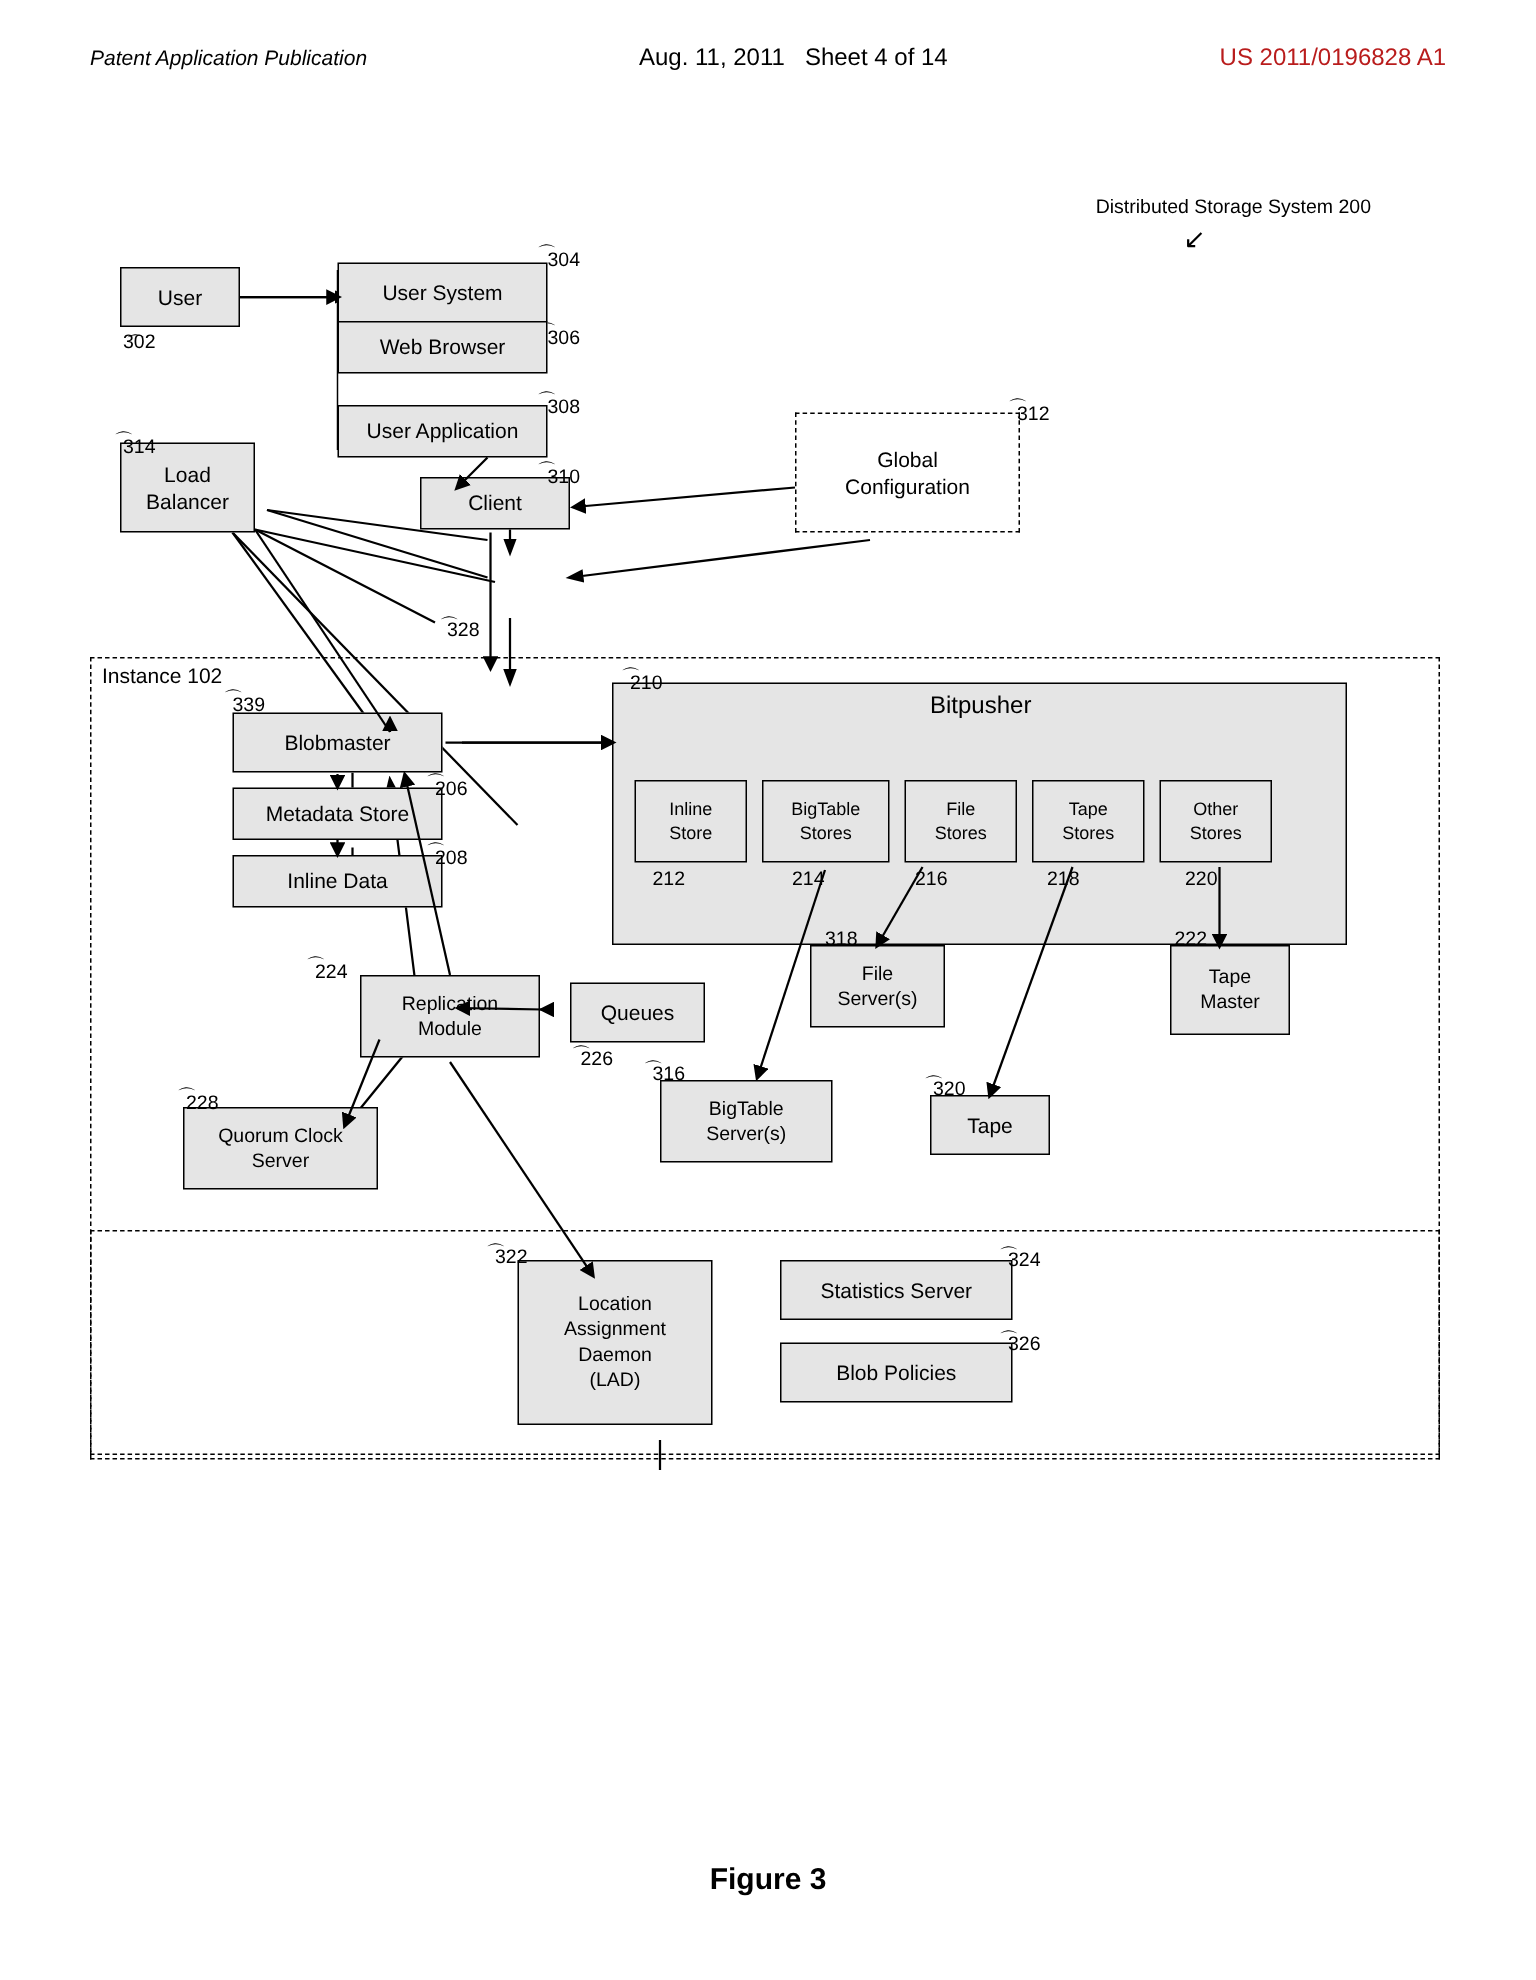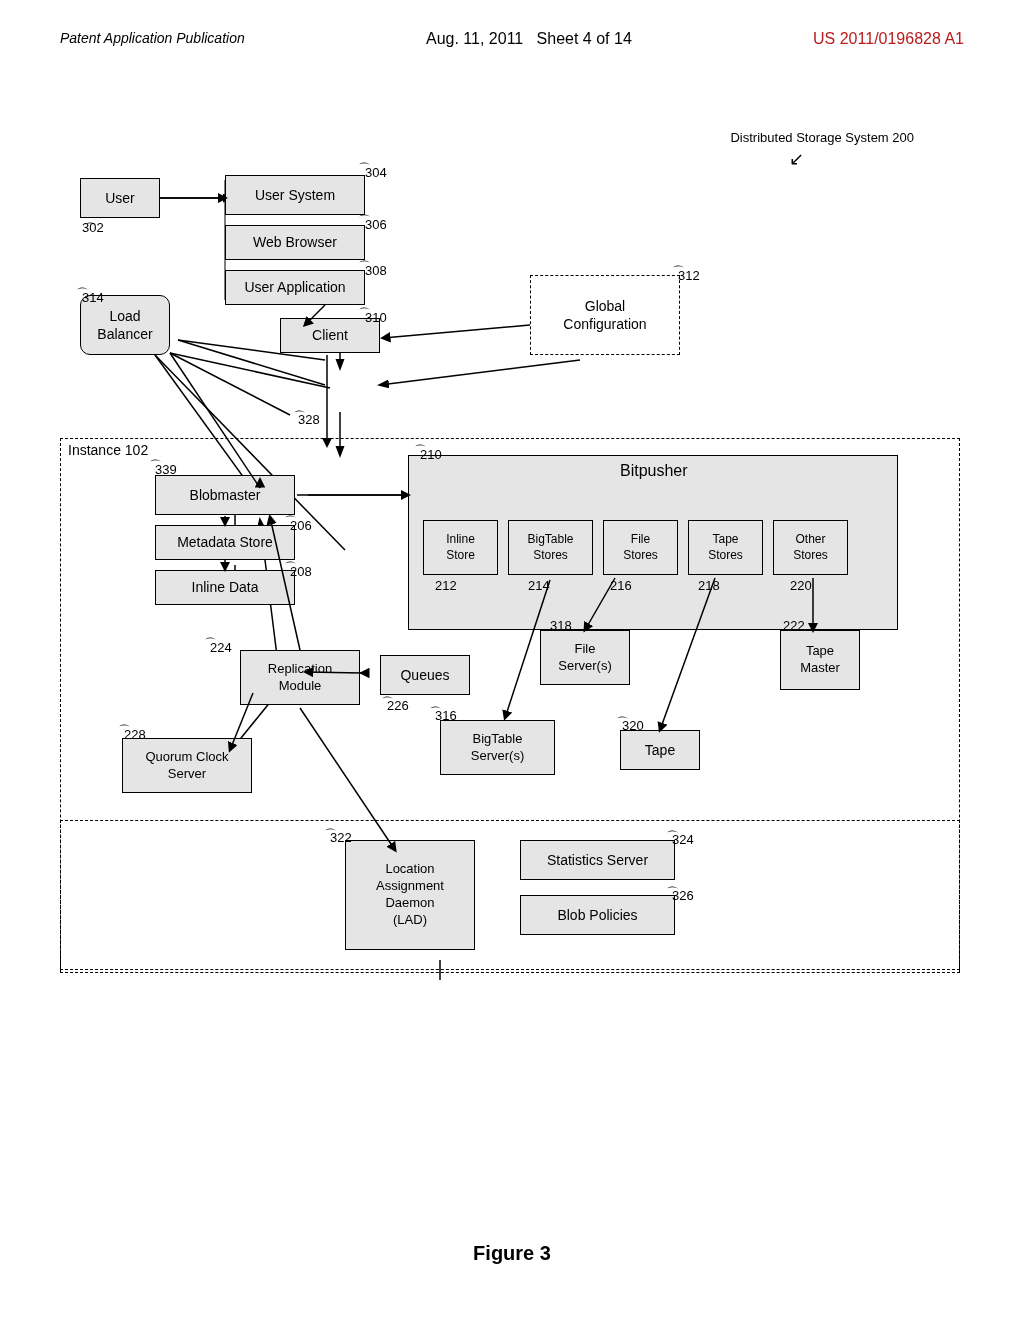--- a/index.html
+++ b/index.html
@@ -165,21 +165,21 @@
     </div>
     <div class="label" style="left: 22px; top: 100px;">302</div>
     <div style="position:absolute; left:24px; top:100px; font-size:13px;">⌒</div>
 
     <div class="box" style="left: 165px; top: 55px; width: 140px; height: 40px;">
       <span>User System</span>
     </div>
     <div class="label" style="left: 305px; top: 45px;">304</div>
     <div style="position:absolute; left:298px; top:40px; font-size:13px;">⌒</div>
 
-    <div class="box" style="left: 165px; top: 105px; width: 140px; height: 35px;">
+    <div class="box" style="left: 165px; top: 94px; width: 140px; height: 35px;">
       <span>Web Browser</span>
     </div>
     <div class="label" style="left: 305px; top: 97px;">306</div>
     <div style="position:absolute; left:298px; top:92px; font-size:13px;">⌒</div>
 
     <div class="box" style="left: 165px; top: 150px; width: 140px; height: 35px;">
       <span>User Application</span>
     </div>
     <div class="label" style="left: 305px; top: 143px;">308</div>
     <div style="position:absolute; left:298px; top:138px; font-size:13px;">⌒</div>
@@ -190,21 +190,21 @@
     <div class="label" style="left: 305px; top: 190px;">310</div>
     <div style="position:absolute; left:298px; top:185px; font-size:13px;">⌒</div>
 
     <div class="box box-dashed" style="left: 470px; top: 155px; width: 150px; height: 80px;">
       <span style="white-space: pre-line;">Global
 Configuration</span>
     </div>
     <div class="label" style="left: 618px; top: 148px;">312</div>
     <div style="position:absolute; left:612px; top:143px; font-size:13px;">⌒</div>
 
-    <div class="box" style="left: 20px; top: 175px; width: 90px; height: 60px; border-radius: 10px;">
+    <div class="box" style="left: 20px; top: 175px; width: 90px; height: 60px;">
       <span style="white-space: pre-line;">Load
 Balancer</span>
     </div>
     <div class="label" style="left: 22px; top: 170px;">314</div>
     <div style="position:absolute; left:16px; top:165px; font-size:13px;">⌒</div>
 
     <div class="label" style="left: 238px; top: 292px;">328</div>
     <div style="position:absolute; left:233px; top:288px; font-size:13px;">⌒</div>
 
     <div class="box box-dashed" style="left: 0px; top: 318px; width: 900px; height: 535px; background: transparent; z-index: 1;"></div>

